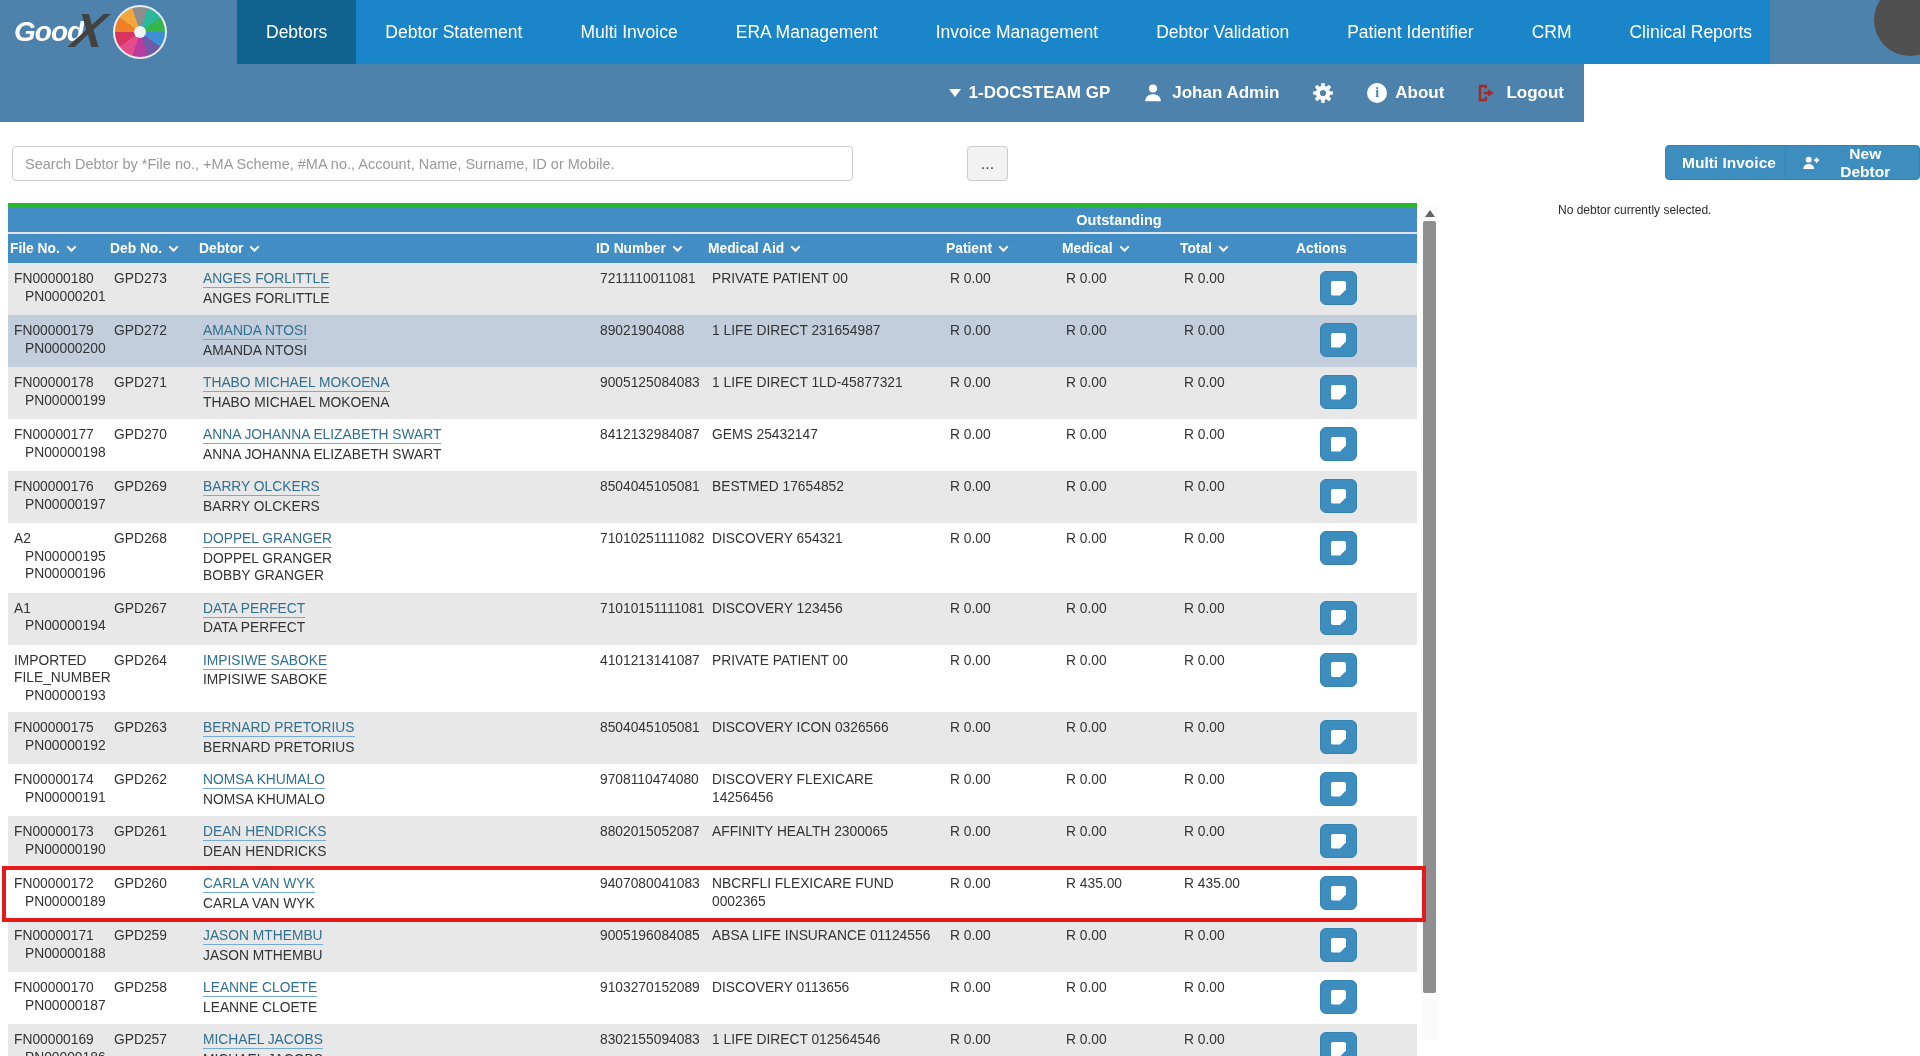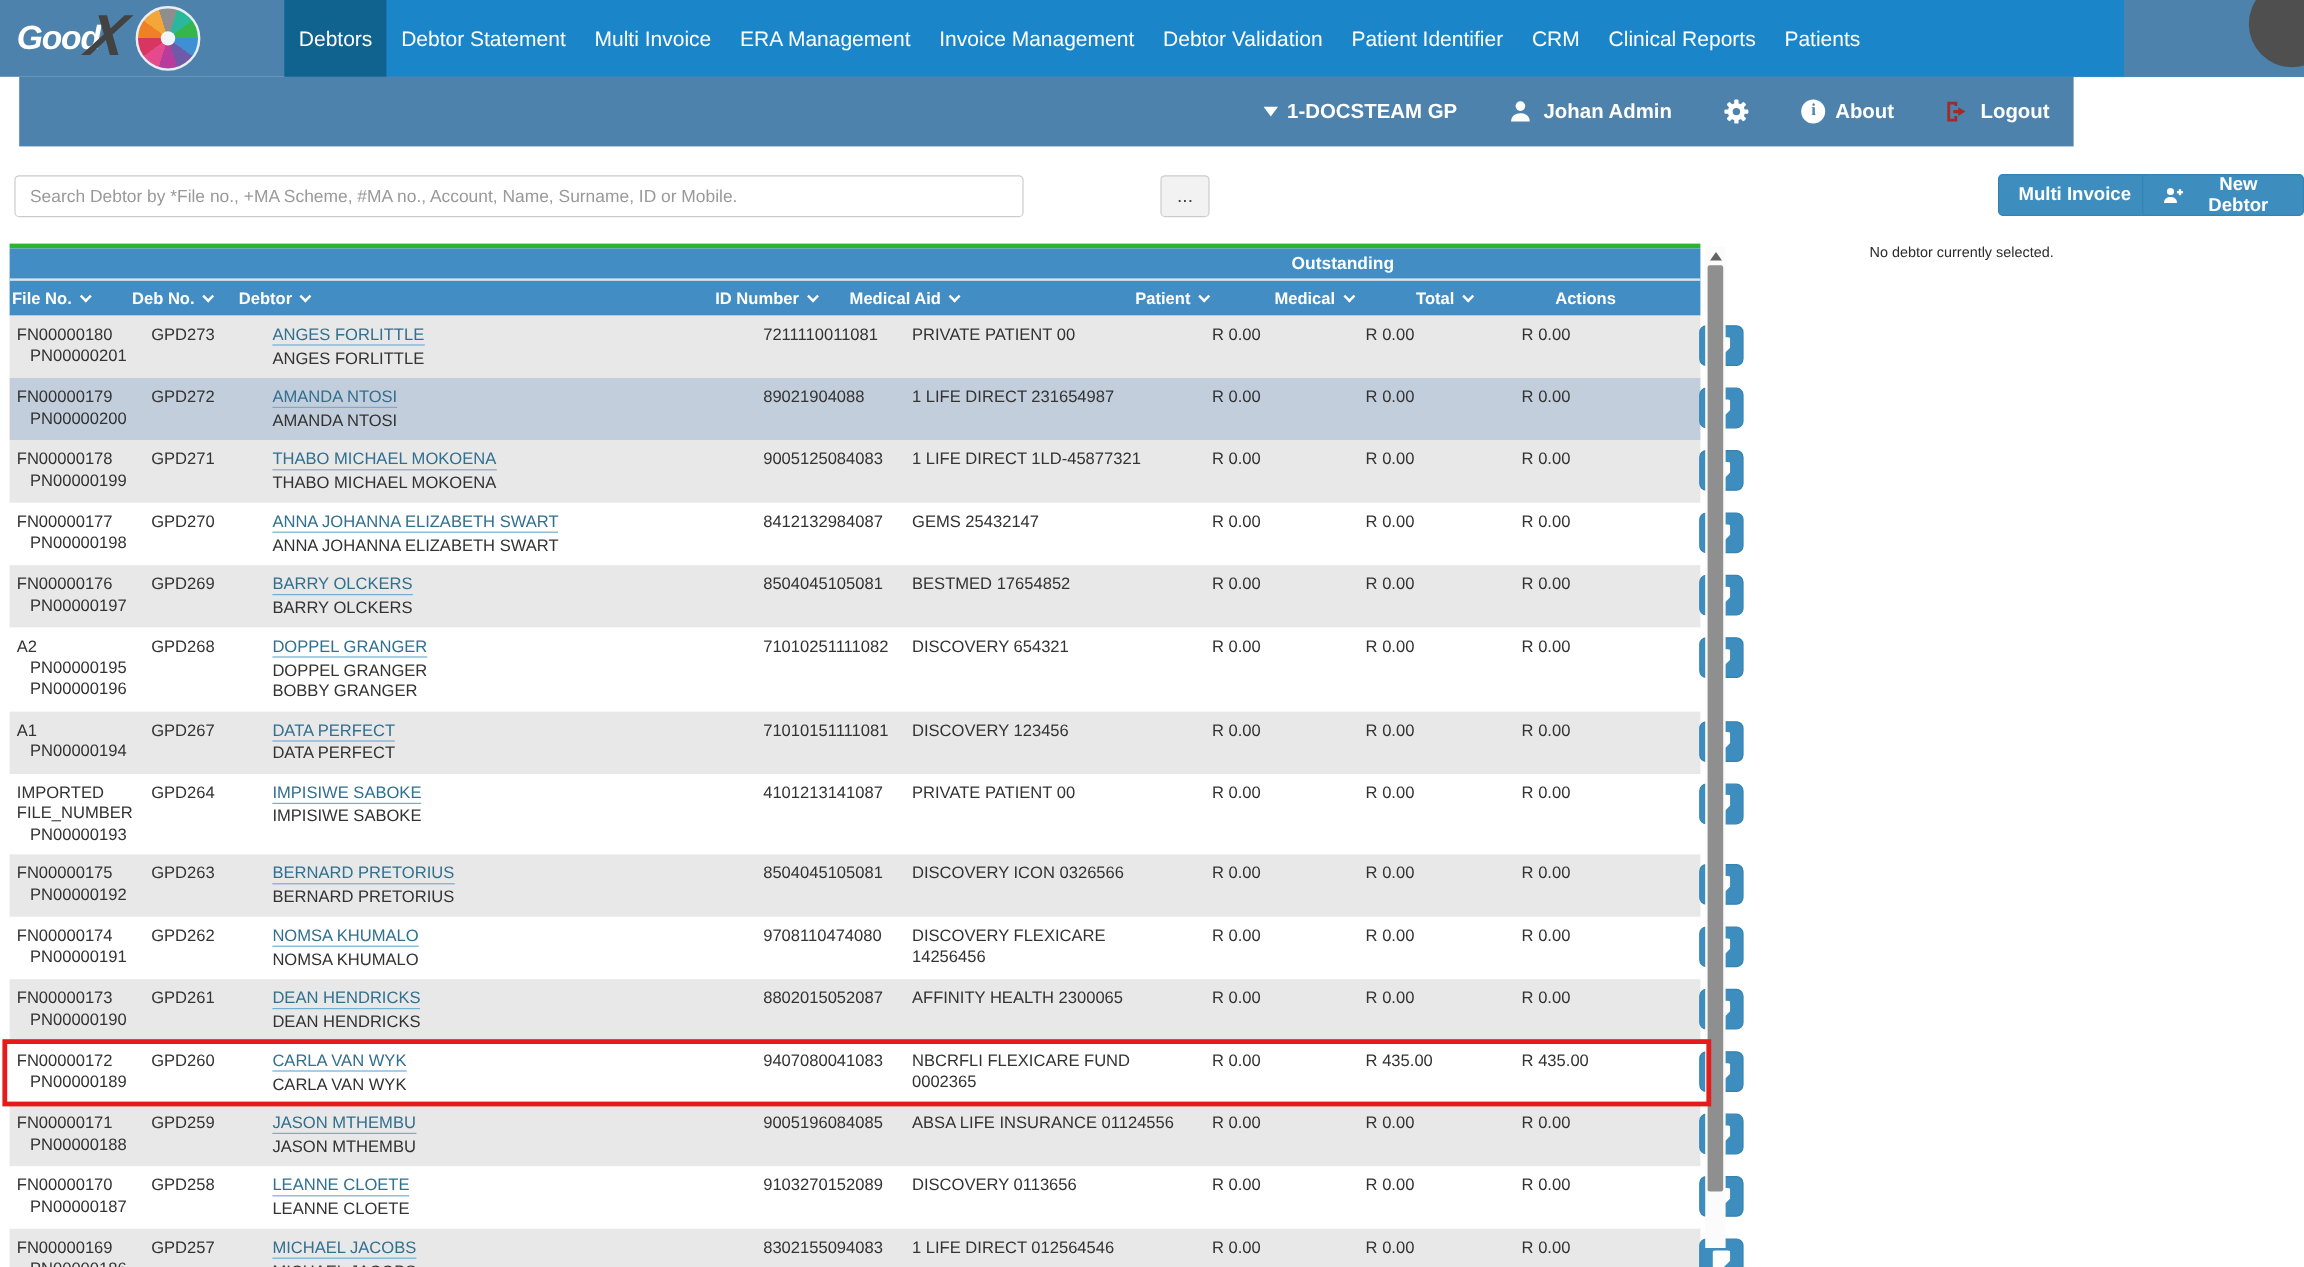--- a/index.html
+++ b/index.html
@@ -17,29 +17,29 @@
   .pinwheel { width:54px; height:54px; border-radius:50%; margin-left:8px; position:relative;
     background:conic-gradient(from -18deg,
       #8e8e8e 0 36deg, #2ab79b 36deg 72deg, #35b54a 72deg 108deg, #3f8fd4 108deg 144deg,
       #6f5aa8 144deg 180deg, #b83b9e 180deg 216deg, #e54b8c 216deg 252deg,
       #d8365f 252deg 288deg, #f08026 288deg 324deg, #f3a73b 324deg 360deg);
     border:2px solid #e8eef3; }
   .pinwheel::after { content:''; position:absolute; left:50%; top:50%; width:12px; height:12px;
       margin:-6px 0 0 -6px; background:#f2f5f8; border-radius:50%; }
   .nav-items { width:1533px; background:#1a86c9; display:flex; align-items:stretch; }
   .nav-item { color:#fff; font-size:17.5px; display:flex; align-items:center;
-              padding:0 12px; cursor:pointer; white-space:nowrap; }
+              padding:0 29px; cursor:pointer; white-space:nowrap; }
   .nav-item.active { background:#10638f; }
   .nav-filler { flex:1; background:#4d82ac; position:relative; overflow:hidden; }
   .corner-circle { position:absolute; right:-26px; top:-16px; width:72px; height:72px;
                    border-radius:50%; background:#4f4f4f; }
 
   
-  .userbar { position:absolute; top:64px; left:16px; width:1712px; height:58px; background:#4d82ac;
-             display:flex; align-items:center; justify-content:flex-end; gap:42px; padding-right:20px; }
+  .userbar { position:absolute; top:64px; left:0; width:1584px; height:58px; background:#4d82ac;
+             display:flex; align-items:center; justify-content:flex-end; gap:32px; padding-right:20px; }
   .userbar-item { display:flex; align-items:center; gap:8px; color:#fff; font-size:17px;
                   font-weight:600; cursor:pointer; white-space:nowrap; }
   .caret-down { width:0; height:0; border-left:6px solid transparent; border-right:6px solid transparent;
                 border-top:8px solid #fff; display:inline-block; }
   .info-circle { width:20px; height:20px; border-radius:50%; background:#fff; color:#4d82ac;
                  font-size:14px; font-weight:700; display:flex; align-items:center; justify-content:center;
                  font-family:"Liberation Serif", serif; }
 
   
   .toolbar { position:absolute; top:122px; left:0; width:1920px; height:60px; }
@@ -63,21 +63,21 @@
   .group-row { height:27px; background:#428dc3; position:relative; border-bottom:2px solid #dde3e8; }
   .group-row span { position:absolute; left:936px; width:350px; text-align:center; color:#fff;
                     font-size:14.5px; font-weight:700; line-height:26px; }
   .header-row { display:grid; grid-template-columns:100px 89px 397px 112px 238px 116px 118px 116px 1fr;
                 background:#428dc3; height:29px; align-items:center; }
   .hcell { color:#fff; font-size:13.8px; font-weight:700; padding-left:2px; white-space:nowrap;
            cursor:pointer; display:flex; align-items:center; }
   .sort-caret { width:7px; height:7px; border-right:2.6px solid #fff; border-bottom:2.6px solid #fff;
                 transform:rotate(45deg) translate(-1px,-1px); display:inline-block; margin-left:8px; }
   .trow { display:grid; grid-template-columns:100px 89px 397px 112px 238px 116px 118px 116px 1fr;
-          align-items:start; position:relative; cursor:pointer;gap:12px; }
+          align-items:start; position:relative; cursor:pointer; }
   .trow.gray { background:#e8e8e8; }
   .trow.white { background:#fff; }
   .trow.blue { background:#c3cedd; }
   .cell { padding:7px 6px 8px; font-size:13.8px; line-height:17.5px; color:#333; }
   .line { white-space:nowrap; }
   .line.indent { padding-left:11px; }
   .debtor-link { color:#31708f; text-decoration:none; border-bottom:1px solid #74add2;
                  display:inline-block; line-height:16px; margin-bottom:1.5px; }
   .ma-cell .line { white-space:normal; }
   .actions-cell { padding:8px 0 8px 26px; }

